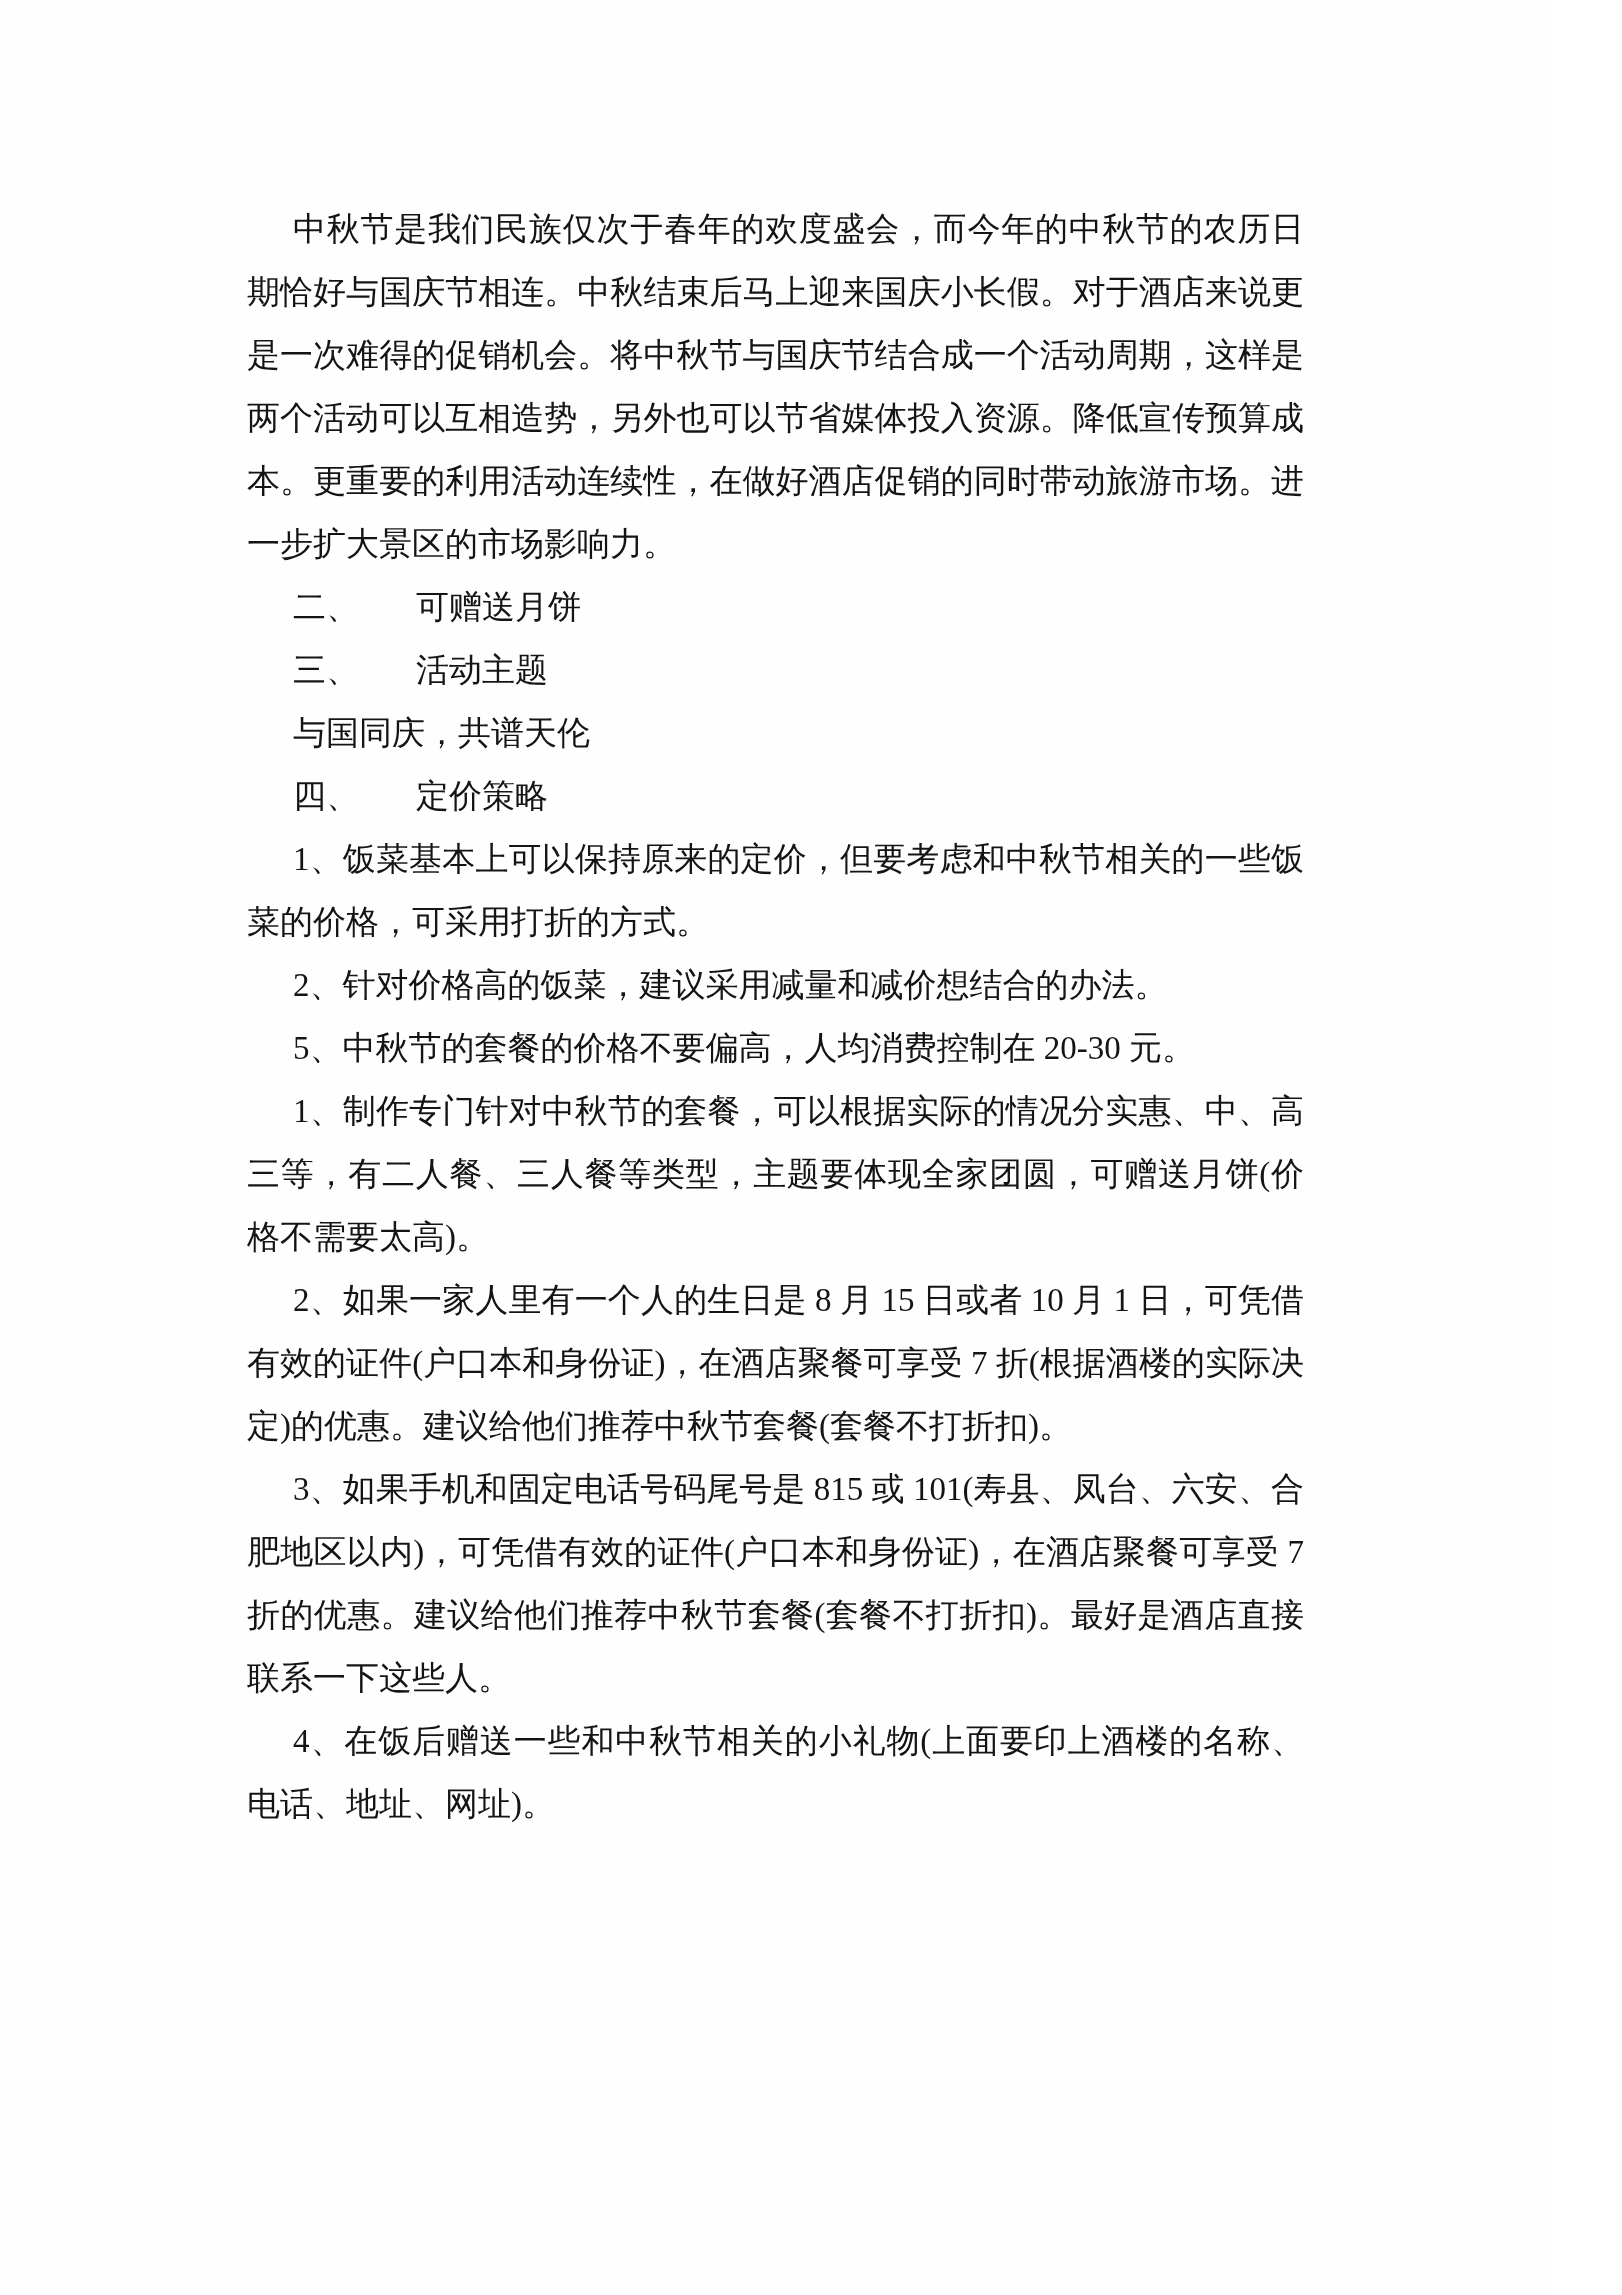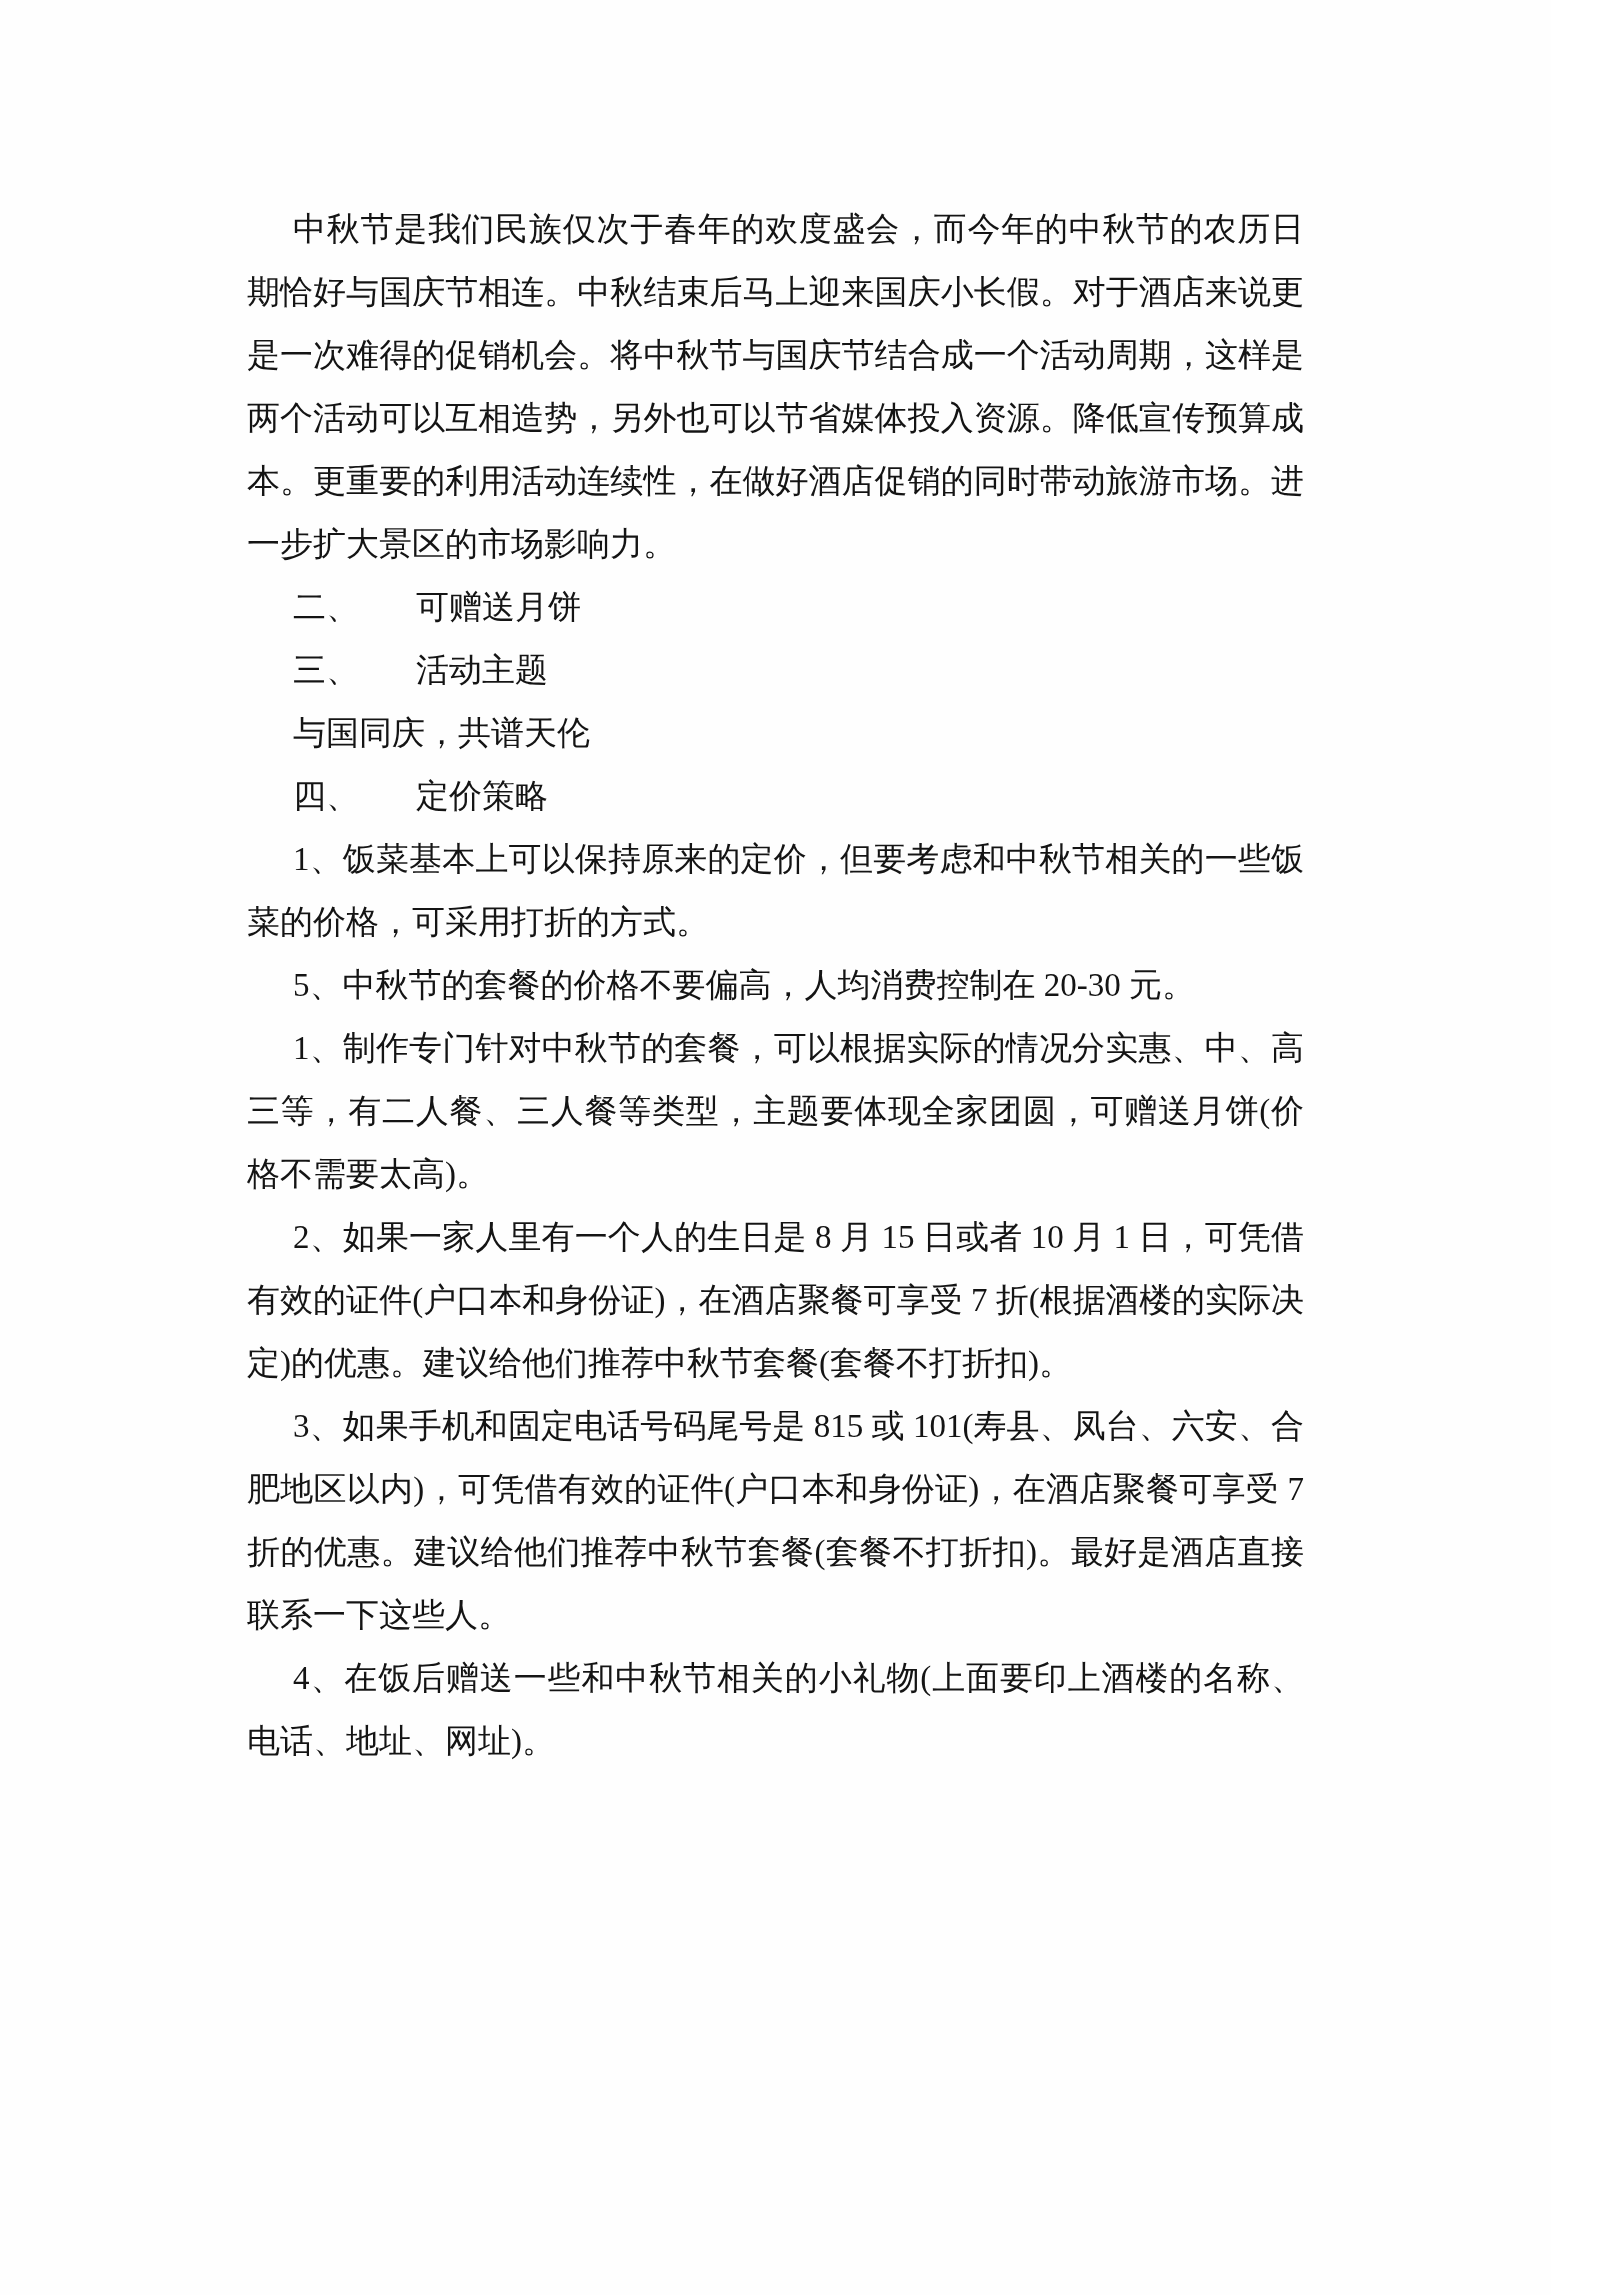--- a/index.html
+++ b/index.html
@@ -39,20 +39,21 @@
 <body>
 
 <div class="page" style="background: rgb(254, 254, 254); color: rgb(20, 20, 20);">
   <div class="doc-text" id="doc-text">
       <p>中秋节是我们民族仅次于春年的欢度盛会，而今年的中秋节的农历日期恰好与国庆节相连。中秋结束后马上迎来国庆小长假。对于酒店来说更是一次难得的促销机会。将中秋节与国庆节结合成一个活动周期，这样是两个活动可以互相造势，另外也可以节省媒体投入资源。降低宣传预算成本。更重要的利用活动连续性，在做好酒店促销的同时带动旅游市场。进一步扩大景区的市场影响力。</p>
       <p class="heading"><span>二、</span><span class="heading-title">可赠送月饼</span></p>
       <p class="heading"><span>三、</span><span class="heading-title">活动主题</span></p>
       <p>与国同庆，共谱天伦</p>
       <p class="heading"><span>四、</span><span class="heading-title">定价策略</span></p>
       <p>1、饭菜基本上可以保持原来的定价，但要考虑和中秋节相关的一些饭菜的价格，可采用打折的方式。</p>
+      <p>2、针对价格高的饭菜，建议采用减量和减价想结合的办法。</p>
       <p>5、中秋节的套餐的价格不要偏高，人均消费控制在 20-30 元。</p>
       <p>1、制作专门针对中秋节的套餐，可以根据实际的情况分实惠、中、高三等，有二人餐、三人餐等类型，主题要体现全家团圆，可赠送月饼(价格不需要太高)。</p>
       <p>2、如果一家人里有一个人的生日是 8 月 15 日或者 10 月 1 日，可凭借有效的证件(户口本和身份证)，在酒店聚餐可享受 7 折(根据酒楼的实际决定)的优惠。建议给他们推荐中秋节套餐(套餐不打折扣)。</p>
       <p>3、如果手机和固定电话号码尾号是 815 或 101(寿县、凤台、六安、合肥地区以内)，可凭借有效的证件(户口本和身份证)，在酒店聚餐可享受 7 折的优惠。建议给他们推荐中秋节套餐(套餐不打折扣)。最好是酒店直接联系一下这些人。</p>
       <p>4、在饭后赠送一些和中秋节相关的小礼物(上面要印上酒楼的名称、电话、地址、网址)。</p>
     </div>
 </div>
 
 
 </body></html>

